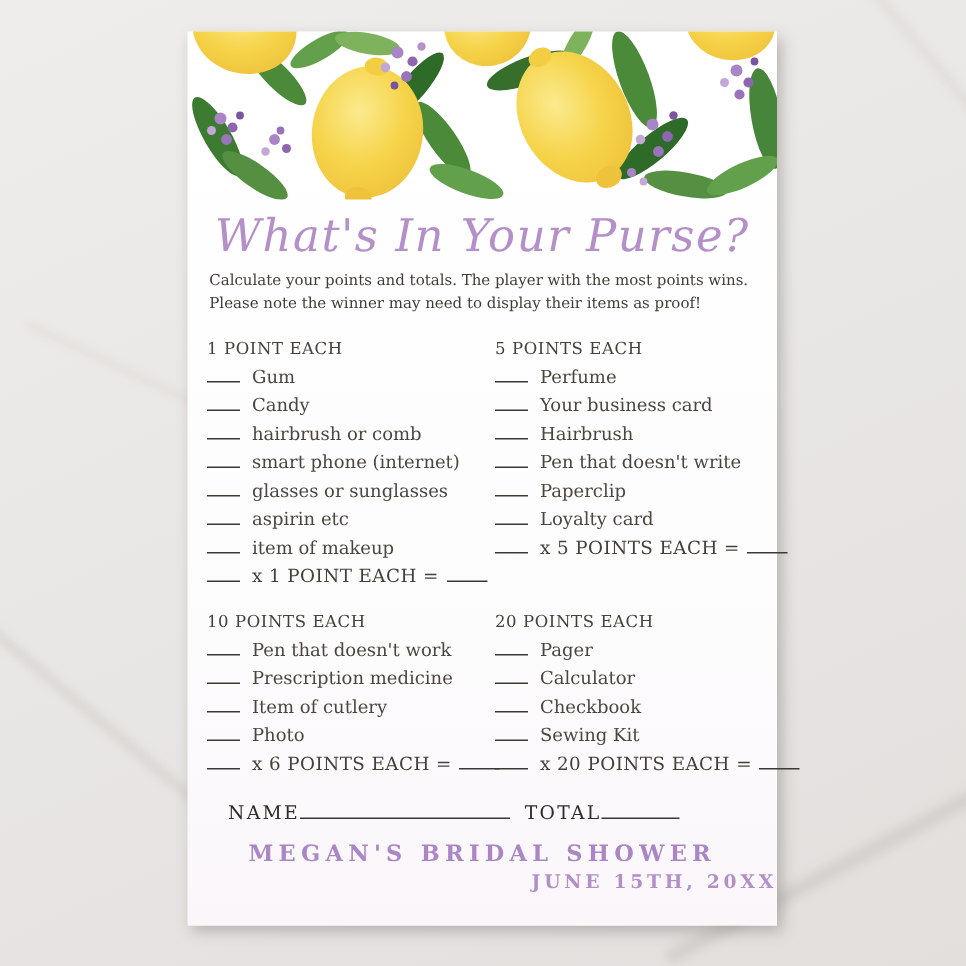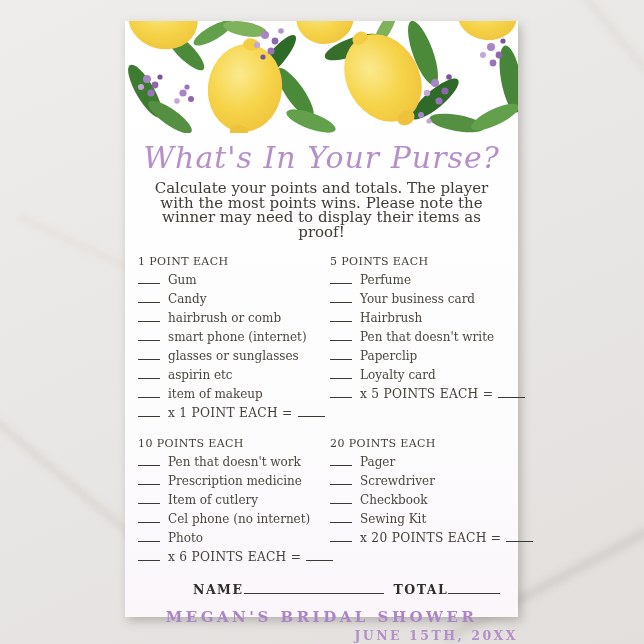--- a/index.html
+++ b/index.html
@@ -25,41 +25,41 @@
     box-shadow:3px 4px 9px rgba(95,88,82,.35);
   }
   .decor{display:block;width:393px;height:112px;}
 
   .title{
     margin:4px 0 2px 0;text-align:center;
     font-size:30px;line-height:42px;font-style:italic;font-weight:normal;
     color:#b48fc8;letter-spacing:1px;
   }
   .intro{
-    margin:2px auto 12px auto;width:364px;text-align:center;
-    font-size:15px;line-height:14.5px;color:#3f3c35;
+    margin:2px auto 12px auto;width:364px;
+    font-size:10px;line-height:14.5px;color:#3f3c35;
   }
   .grid{
     display:grid;grid-template-columns:192px 1fr;
     padding:0 0 0 13px;margin-top:13px;row-gap:11px;
   }
   .section-header{
     font-size:11px;line-height:19px;letter-spacing:.4px;color:#45413a;
   }
   .item-row{font-size:12px;line-height:19px;color:#4a463f;white-space:nowrap;}
   .blank{
     display:inline-block;border-bottom:1.2px solid #3b3933;height:11px;
     vertical-align:baseline;
   }
   .item-blank{width:22px;margin-right:8px;}
   .total-row{letter-spacing:.3px;color:#45413a;font-size:12.2px;}
   .total-end-blank{width:27px;margin-left:5px;}
 
   .name-row{
-    margin:15px 0 0 68px;font-size:12.5px;font-weight:bold;
+    margin:15px 0 0 27px;font-size:12.5px;font-weight:normal;
     letter-spacing:1.5px;color:#2f2d29;white-space:nowrap;
   }
   .name-blank{width:140px;margin-right:10px;border-bottom-width:1.4px;}
   .total-blank{width:52px;border-bottom-width:1.4px;}
 
   .event-title{
     margin-top:11px;text-align:center;font-size:15px;font-weight:bold;
     letter-spacing:3.5px;color:#ab86c6;
   }
   .event-date{
@@ -196,33 +196,32 @@
       <span class="blank item-blank"></span><span>x 5 POINTS EACH =</span><span class="blank total-end-blank"></span>
     </div>
   </div>
 
   <div class="section">
     <div class="section-header">10 POINTS EACH</div>
     <div>
           <div class="item-row"><span class="blank item-blank"></span><span class="item-label">Pen that doesn't work</span></div>
           <div class="item-row"><span class="blank item-blank"></span><span class="item-label">Prescription medicine</span></div>
           <div class="item-row"><span class="blank item-blank"></span><span class="item-label">Item of cutlery</span></div>
-          <div class="item-row"><span class="blank item-blank"></span><span class="item-label">Cel phone (no internet)</span></div>
           <div class="item-row"><span class="blank item-blank"></span><span class="item-label">Photo</span></div>
         </div>
     <div class="item-row total-row">
       <span class="blank item-blank"></span><span>x 6 POINTS EACH =</span><span class="blank total-end-blank"></span>
     </div>
   </div>
 
   <div class="section">
     <div class="section-header">20 POINTS EACH</div>
     <div>
           <div class="item-row"><span class="blank item-blank"></span><span class="item-label">Pager</span></div>
-          <div class="item-row"><span class="blank item-blank"></span><span class="item-label">Screwdriver</span></div>
+          <div class="item-row"><span class="blank item-blank"></span><span class="item-label">Calculator</span></div>
           <div class="item-row"><span class="blank item-blank"></span><span class="item-label">Checkbook</span></div>
           <div class="item-row"><span class="blank item-blank"></span><span class="item-label">Sewing Kit</span></div>
         </div>
     <div class="item-row total-row">
       <span class="blank item-blank"></span><span>x 20 POINTS EACH =</span><span class="blank total-end-blank"></span>
     </div>
   </div>
 </div>
 
   <div class="name-row">

